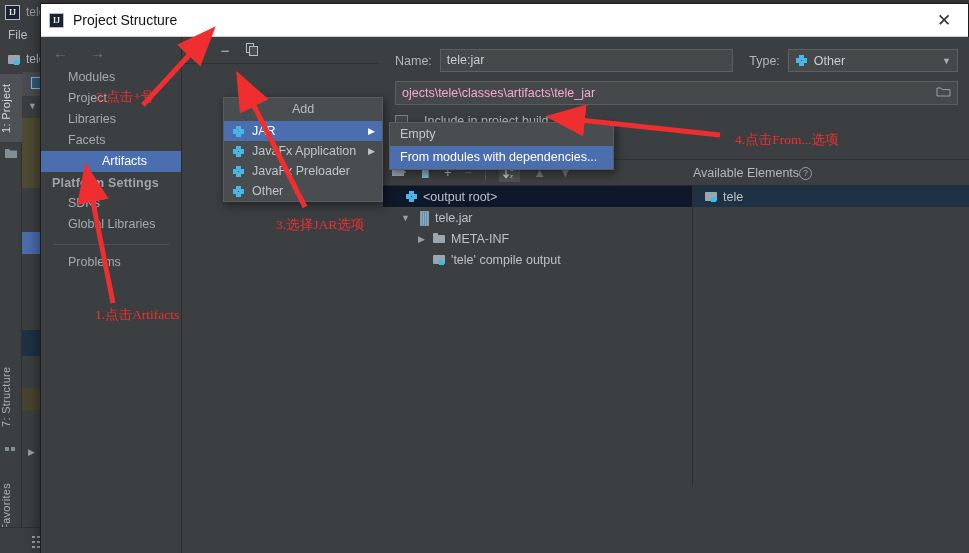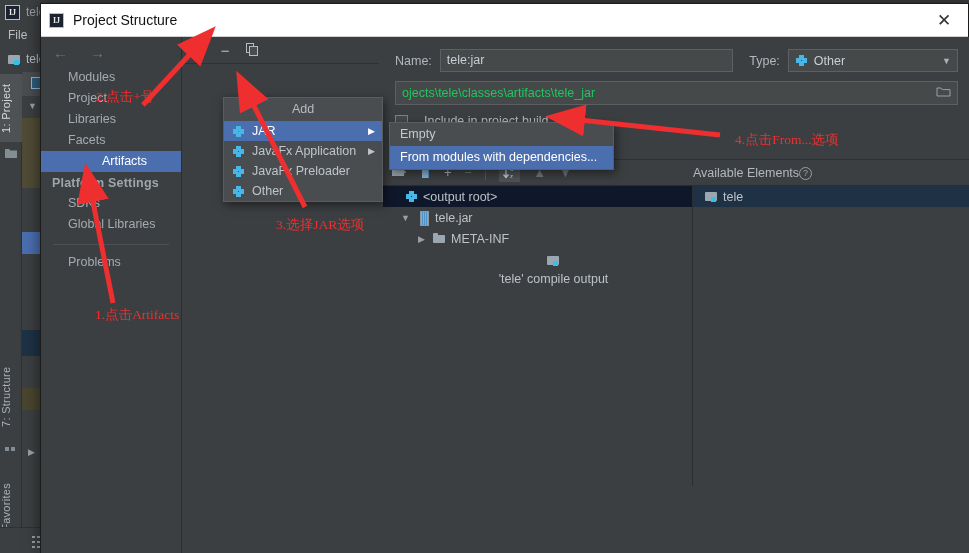--- a/index.html
+++ b/index.html
@@ -185,21 +185,21 @@
   }
   .combo-caret { margin-left: auto; font-size: 9px; color: #aab0b6; }
 
   .outdir-row {
     display: flex; align-items: center; gap: 8px;
     padding: 9px 12px 0 12px;
   }
   .outdir-input {
     flex: 1; background: #45494a; border: 1px solid #5c6063;
     height: 24px; display: flex; align-items: center;
-    color: #22c55e; font-size: 12.5px; padding: 0 6px;
+    color: #f9a8d4; font-size: 12.5px; padding: 0 6px;
     overflow: hidden; white-space: nowrap;
   }
   .folder-btn { margin-left: auto; color: #9aa0a6; font-size: 13px; }
 
   .chk-row {
     display: flex; align-items: center; gap: 16px;
     padding: 9px 12px 0 12px; color: #b2b8be; font-size: 12.5px;
   }
   .chk-box {
     width: 13px; height: 13px; border: 1px solid #7a8086; background: #45494a;
@@ -474,21 +474,21 @@
           <div class="tree-row" style="padding-left:16px;">
             <span class="tw">▼</span>
             <span class="ico ico-jar"></span>
             <span>tele.jar</span>
           </div>
           <div class="tree-row" style="padding-left:32px;">
             <span class="tw">▶</span>
             <span class="ico ico-folder"></span>
             <span>META-INF</span>
           </div>
-          <div class="tree-row" style="padding-left:32px;flex-direction:column;">
+          <div class="tree-row" style="padding-left:32px;">
             <span class="tw"></span>
             <span class="ico ico-module"></span>
             <span>'tele' compile output</span>
           </div>
         </div>
         <div class="pane-right">
           <div class="tree-row sel-avail" style="padding-left:12px;">
             <span class="ico ico-module"></span>
             <span>tele</span>
           </div>

